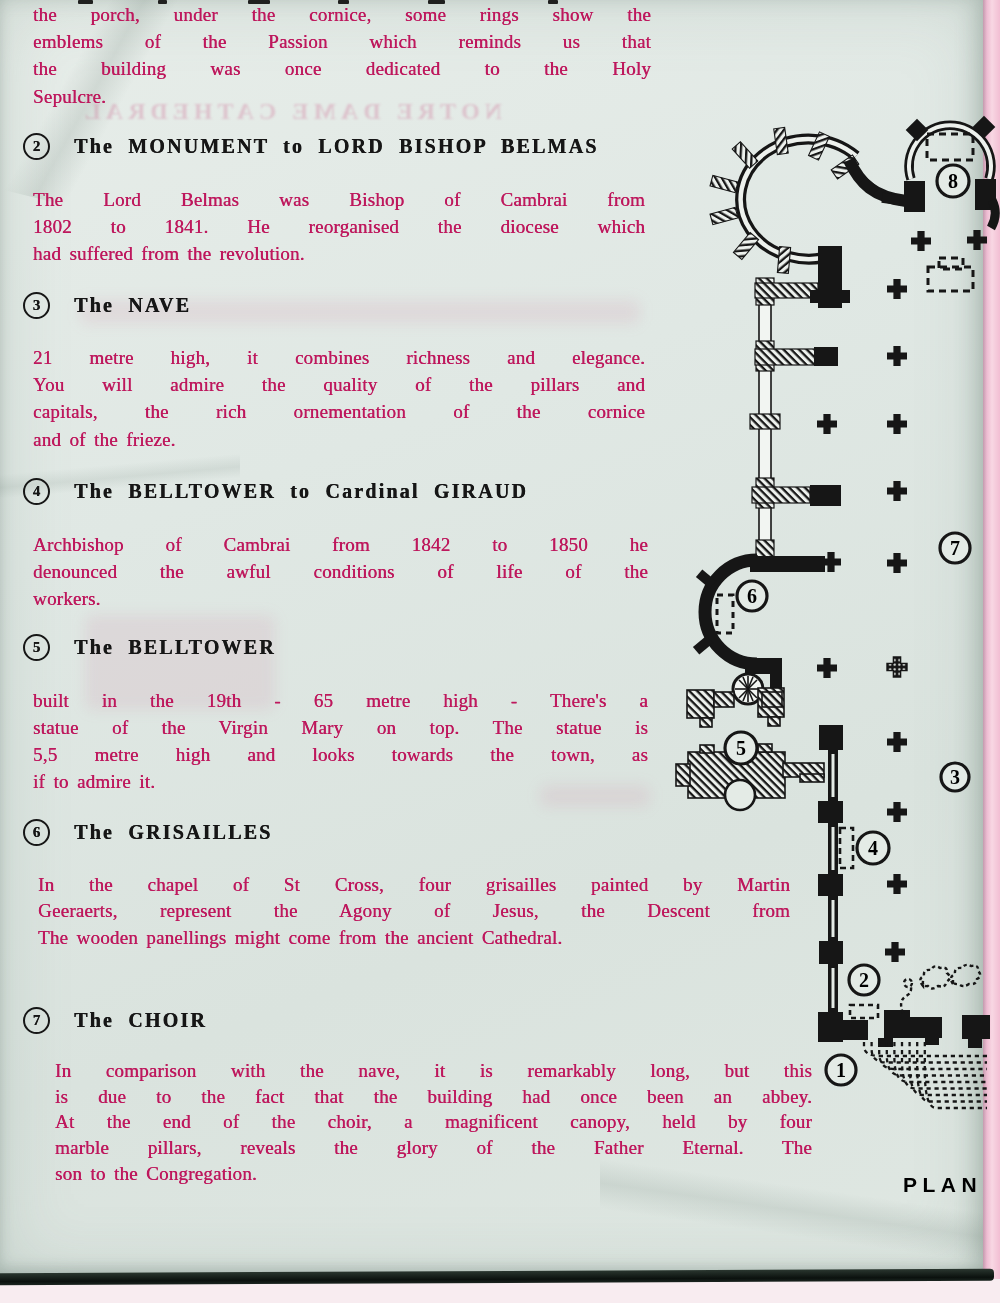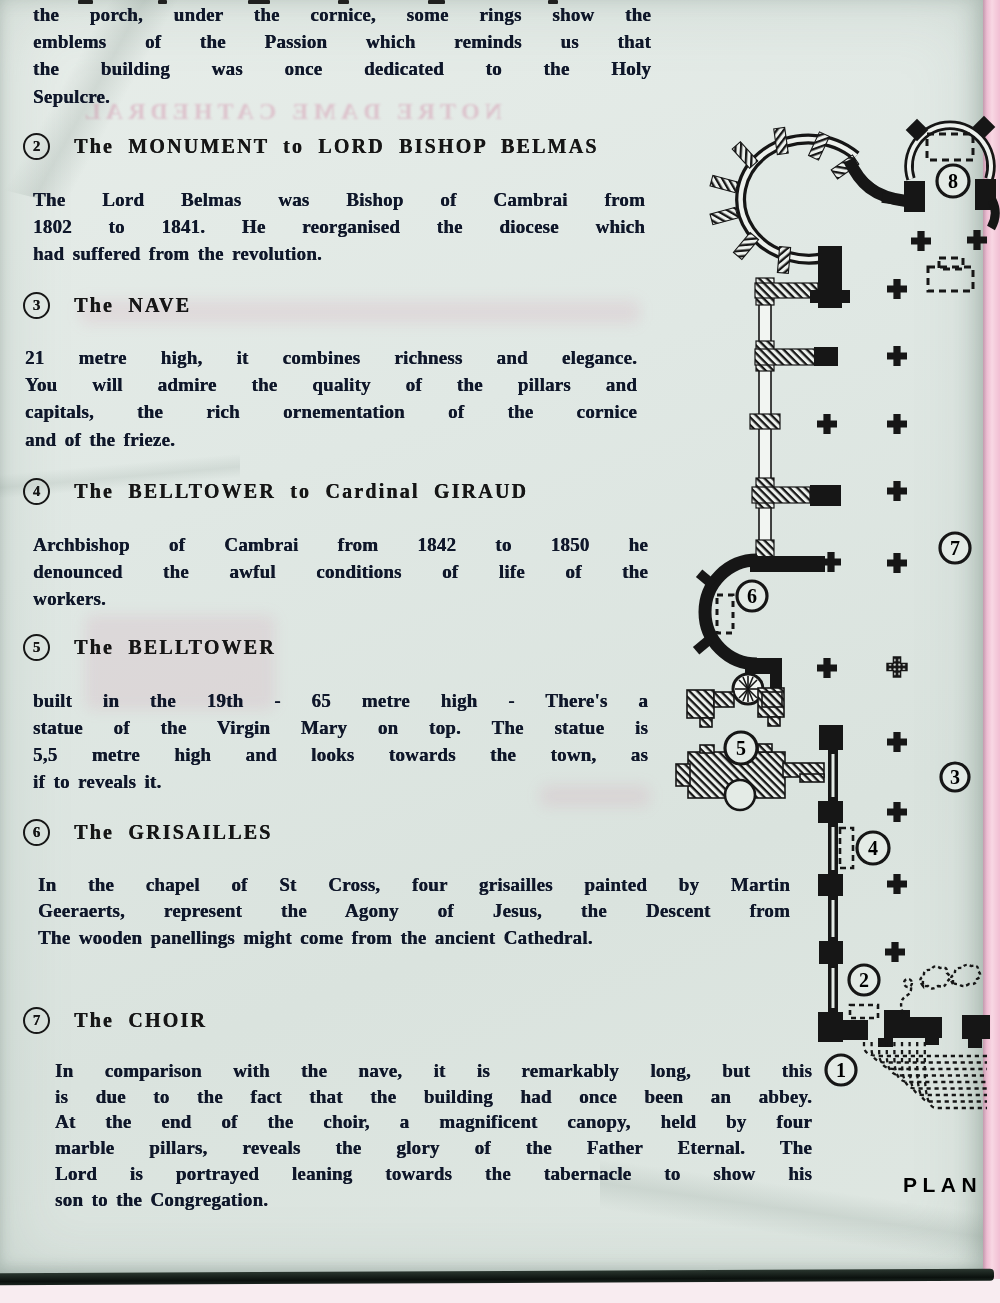--- a/index.html
+++ b/index.html
@@ -22,22 +22,22 @@
   .fold-band{position:absolute;left:-6px;top:1271px;width:1000px;height:12px;border-radius:4px;
     transform:rotate(-.25deg);background:linear-gradient(#2a362f,#0b110e 70%,#1a241f);}
   
   .ghost-title{position:absolute;left:112px;top:98px;width:390px;transform:scaleX(-1);
     font-weight:bold;font-size:24px;letter-spacing:5px;color:rgba(205,105,145,.30);
     filter:blur(1.3px);white-space:nowrap;}
   .ghost-blob{position:absolute;background:rgba(205,110,150,.12);filter:blur(7px);border-radius:8px;}
   
   .topmark{position:absolute;top:0;height:4px;background:#20201f;border-radius:1px;}
   
-  .para{position:absolute;color:#0f172a;font-size:19px;line-height:27.2px;
-    letter-spacing:.2px;word-spacing:.18em;text-shadow:.35px 0 0 currentColor;font-weight:bold;}
+  .para{position:absolute;color:#be185d;font-size:19px;line-height:27.2px;
+    letter-spacing:.2px;word-spacing:.18em;text-shadow:.35px 0 0 currentColor;}
   .jline{text-align:justify;text-align-last:justify;}
   .jline:last-child{text-align-last:left;}
   .sec-head{position:absolute;display:flex;align-items:center;color:#161616;}
   .numcircle{width:23px;height:23px;border:2.6px solid #161616;border-radius:50%;
     display:flex;align-items:center;justify-content:center;
     font-size:15px;font-weight:bold;flex:0 0 auto;text-shadow:.3px 0 0 currentColor;}
   .sec-title{margin-left:24px;font-weight:bold;font-size:20px;letter-spacing:2.2px;
     word-spacing:7px;white-space:nowrap;text-shadow:.4px 0 0 currentColor;}
   .plan-svg{position:absolute;left:665px;top:85px;}
   .plan-label{position:absolute;left:903px;top:1173px;font-family:"Liberation Sans",sans-serif;
@@ -80,21 +80,21 @@
 <div class="para" style="left:33px;top:186px;width:612px;">
     <div class="jline">The Lord Belmas was Bishop of Cambrai from</div>
     <div class="jline">1802 to 1841. He reorganised the diocese which</div>
     <div class="jline">had suffered from the revolution.</div>
   </div>
 
 <div class="sec-head" style="left:23px;top:292px;">
   <div class="numcircle">3</div>
   <div class="sec-title">The NAVE</div>
 </div>
-<div class="para" style="left:25px;top:344px;width:612px;">
+<div class="para" style="left:33px;top:344px;width:612px;">
     <div class="jline">21 metre high, it combines richness and elegance.</div>
     <div class="jline">You will admire the quality of the pillars and</div>
     <div class="jline">capitals, the rich ornementation of the cornice</div>
     <div class="jline">and of the frieze.</div>
   </div>
 
 <div class="sec-head" style="left:23px;top:478px;">
   <div class="numcircle">4</div>
   <div class="sec-title">The BELLTOWER to Cardinal GIRAUD</div>
 </div>
@@ -105,21 +105,21 @@
   </div>
 
 <div class="sec-head" style="left:23px;top:634px;">
   <div class="numcircle">5</div>
   <div class="sec-title">The BELLTOWER</div>
 </div>
 <div class="para" style="left:33px;top:688px;width:615px;line-height:26.9px;">
     <div class="jline">built in the 19th - 65 metre high - There's a</div>
     <div class="jline">statue of the Virgin Mary on top. The statue is</div>
     <div class="jline">5,5 metre high and looks towards the town, as</div>
-    <div class="jline">if to reveals it.</div>
+    <div class="jline">if to admire it.</div>
   </div>
 
 <div class="sec-head" style="left:23px;top:819px;">
   <div class="numcircle">6</div>
   <div class="sec-title">The GRISAILLES</div>
 </div>
 <div class="para" style="left:38px;top:872px;width:752px;line-height:26.3px;">
     <div class="jline">In the chapel of St Cross, four grisailles painted by Martin</div>
     <div class="jline">Geeraerts, represent the Agony of Jesus, the Descent from</div>
     <div class="jline">The wooden panellings might come from the ancient Cathedral.</div>
@@ -127,21 +127,20 @@
 
 <div class="sec-head" style="left:23px;top:1007px;">
   <div class="numcircle">7</div>
   <div class="sec-title">The CHOIR</div>
 </div>
 <div class="para" style="left:55px;top:1058px;width:757px;line-height:25.7px;">
     <div class="jline">In comparison with the nave, it is remarkably long, but this</div>
     <div class="jline">is due to the fact that the building had once been an abbey.</div>
     <div class="jline">At the end of the choir, a magnificent canopy, held by four</div>
     <div class="jline">marble pillars, reveals the glory of the Father Eternal. The</div>
-    <div class="jline">Lord is portrayed leaning towards the tabernacle to show his</div>
     <div class="jline">son to the Congregation.</div>
   </div>
 
 <svg class="plan-svg" width="335" height="1130" viewBox="665 85 335 1130">
   <defs>
     <pattern id="hatch" width="5.5" height="5.5" patternUnits="userSpaceOnUse" patternTransform="rotate(45)">
       <rect width="5.5" height="5.5" fill="#edf1ed"></rect>
       <rect width="5.5" height="2.3" fill="#161616"></rect>
     </pattern>
     <pattern id="dotp" width="4.6" height="4.6" patternUnits="userSpaceOnUse">

